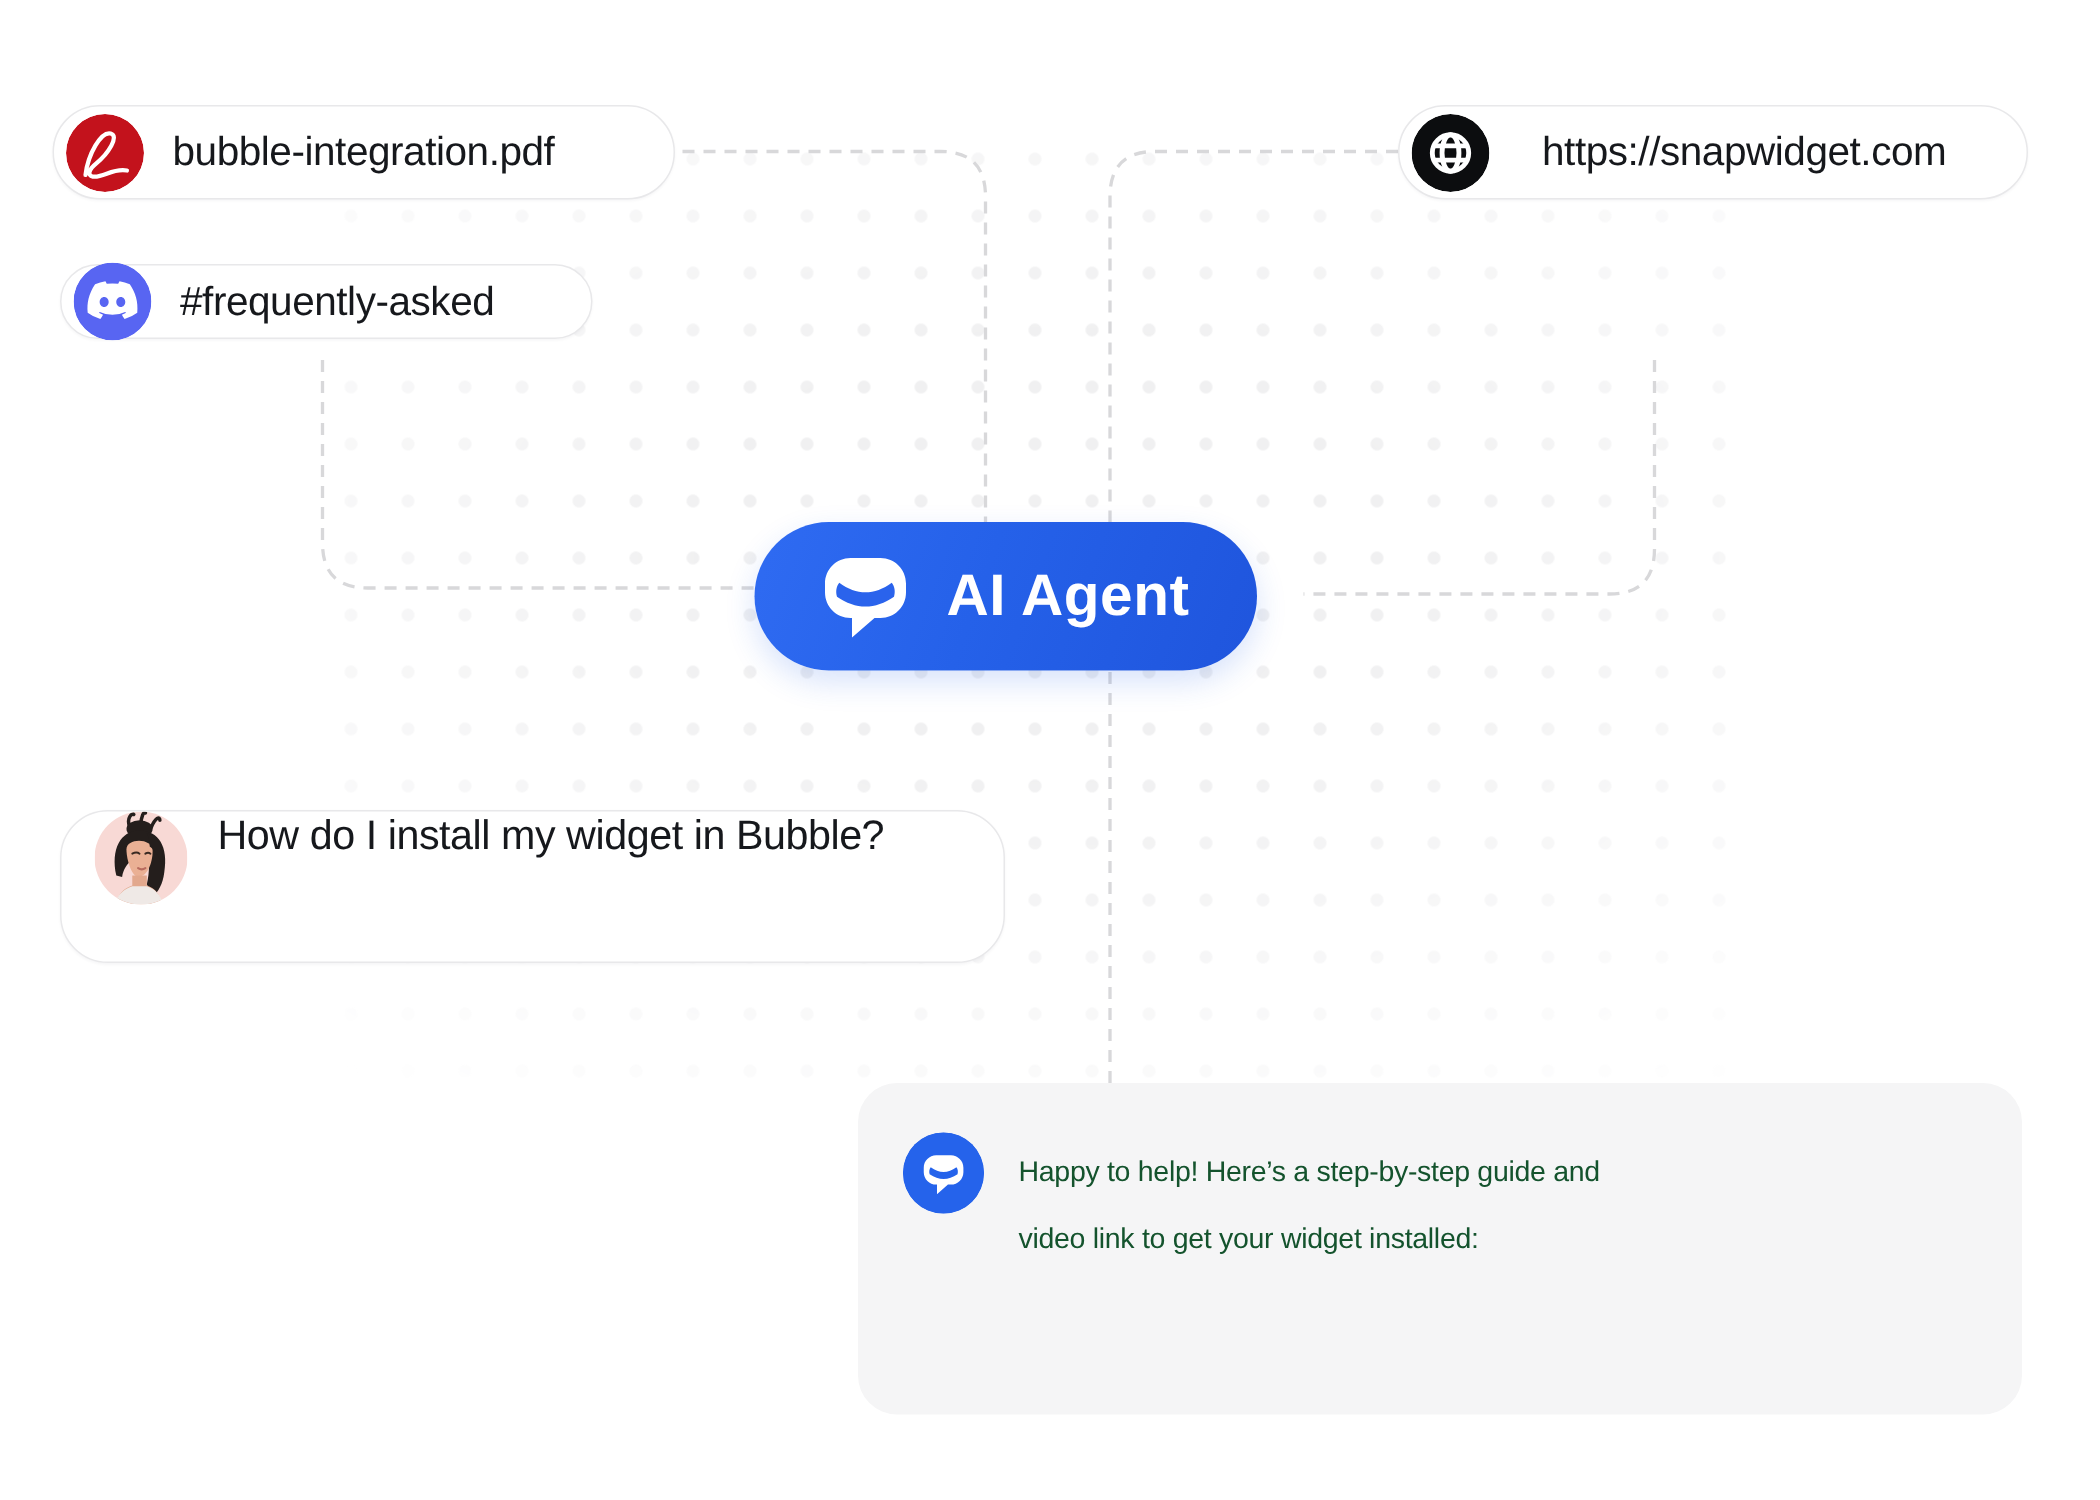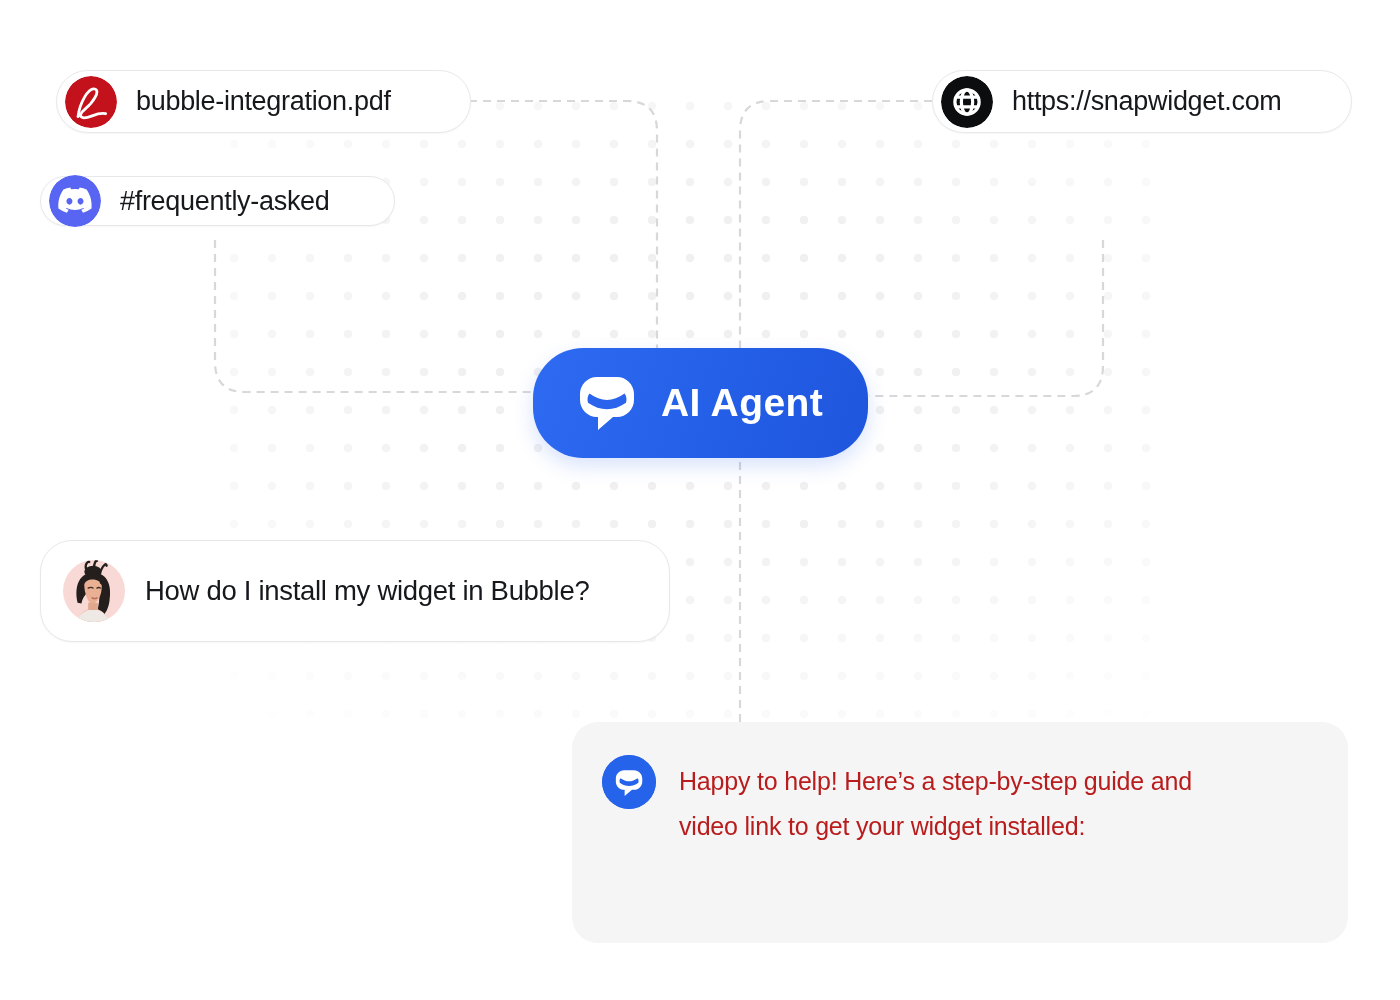--- a/index.html
+++ b/index.html
@@ -33,57 +33,57 @@
 
   
   .chip{
     position:absolute;display:flex;align-items:center;background:#fff;
     border:1.5px solid var(--pill-border);border-radius:999px;
     box-shadow:0 1px 2px rgba(16,24,40,.04);
   }
   .chip .ic{width:52px;height:52px;border-radius:50%;flex:0 0 auto;margin-left:8px;overflow:hidden;}
   .chip .ic svg{display:block;width:100%;height:100%;}
   .chip .lbl{font-size:27px;font-weight:500;letter-spacing:-0.3px;margin-left:19px;white-space:nowrap;color:var(--text-dark);}
-  #chip-pdf{left:56px;top:70px;width:415px;height:63px;}
+  #chip-pdf{left:35px;top:70px;width:415px;height:63px;}
   #chip-discord{left:40px;top:176px;width:355px;height:50px;}
-  #chip-web{left:932px;top:70px;width:420px;height:63px;}
+  #chip-web{left:932px;top:70px;width:420px;height:63px;gap:16px;}
   #chip-video{left:831px;top:176px;width:516px;height:63px;}
 
   
   .agent{
-    position:absolute;left:533px;top:348px;width:335px;height:110px;border-radius:50px;
+    position:absolute;left:503px;top:348px;width:335px;height:99px;border-radius:50px;
     display:flex;align-items:center;
     background:linear-gradient(110deg,#2f6bf2 0%,#2561e9 45%,#1f55dd 100%);
     box-shadow:0 8px 20px rgba(37,99,235,.18);
   }
   .agent .ic{width:64px;height:66px;margin-left:42px;flex:0 0 auto;}
   .agent .ic svg{display:block;width:100%;height:100%;}
   .agent .lbl{color:#fff;font-size:39px;font-weight:700;letter-spacing:.4px;margin-left:22px;white-space:nowrap;}
 
   
   .question{
     position:absolute;left:40px;top:540px;width:630px;height:102px;border-radius:32px;
-    background:#fff;border:1.5px solid var(--pill-border);display:flex;align-items:center;
+    background:#fff;border:1.5px solid var(--pill-border);display:flex;align-items:flex-start;
     box-shadow:0 1px 2px rgba(16,24,40,.04);
   }
   .question .avatar{width:62px;height:62px;border-radius:50%;overflow:hidden;margin-left:22px;flex:0 0 auto;}
   .question .avatar svg{display:block;width:100%;height:100%;}
   .question .lbl{font-size:27.5px;font-weight:500;letter-spacing:-0.3px;margin-left:20px;white-space:nowrap;color:var(--text-dark);}
 
   
   .answer{
     position:absolute;left:572px;top:722px;width:776px;height:221px;border-radius:26px;
     background:var(--answer-bg);
   }
   .answer .ic{
     position:absolute;left:30px;top:33px;width:54px;height:54px;border-radius:50%;
     background:var(--accent-blue);overflow:hidden;
   }
   .answer .ic svg{display:block;width:100%;height:100%;}
-  .answer .txt{position:absolute;left:107px;top:37px;font-size:25px;line-height:45px;color:#b91c1c;letter-spacing:-0.2px;}
+  .answer .txt{position:absolute;left:107px;top:37px;font-size:19px;line-height:45px;color:#14532d;letter-spacing:-0.2px;}
   .answer .txt .list{margin-top:22px;}
 </style>
 </head>
 <body>
 
 <div class="canvas">
 
   <div class="dots"></div>
 
   <svg class="connectors" viewBox="0 0 1400 1000" aria-hidden="true">

